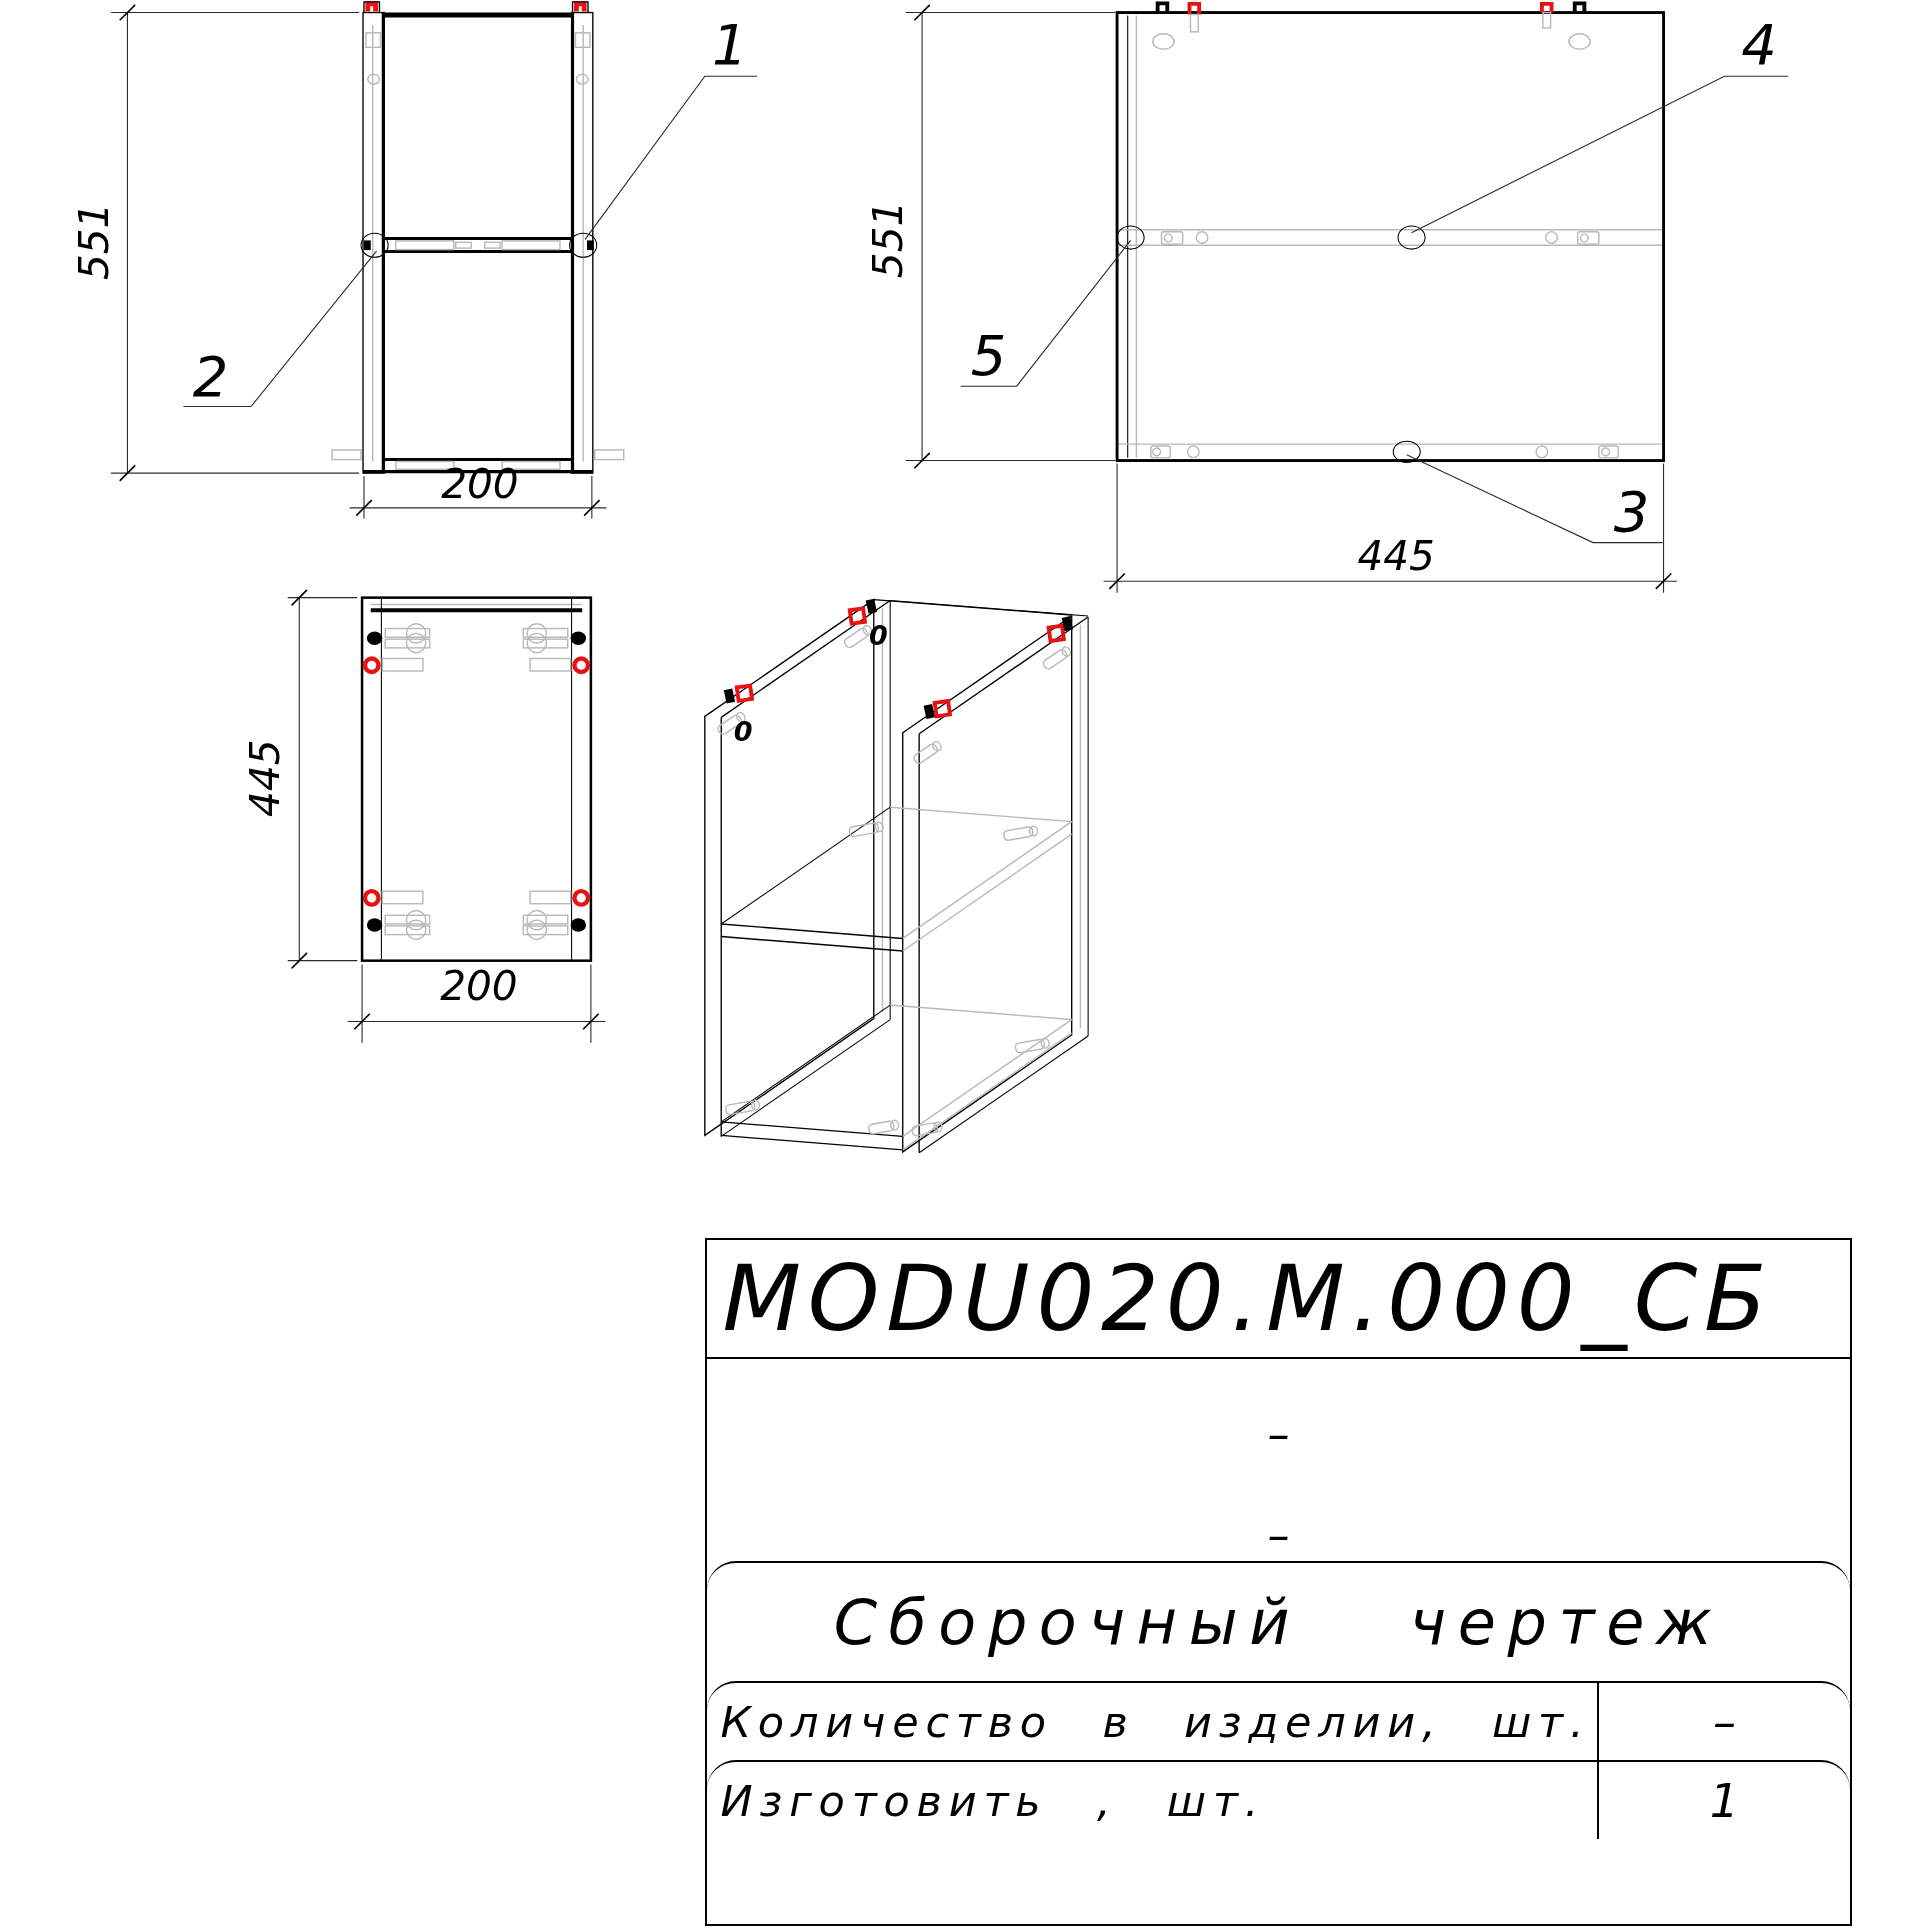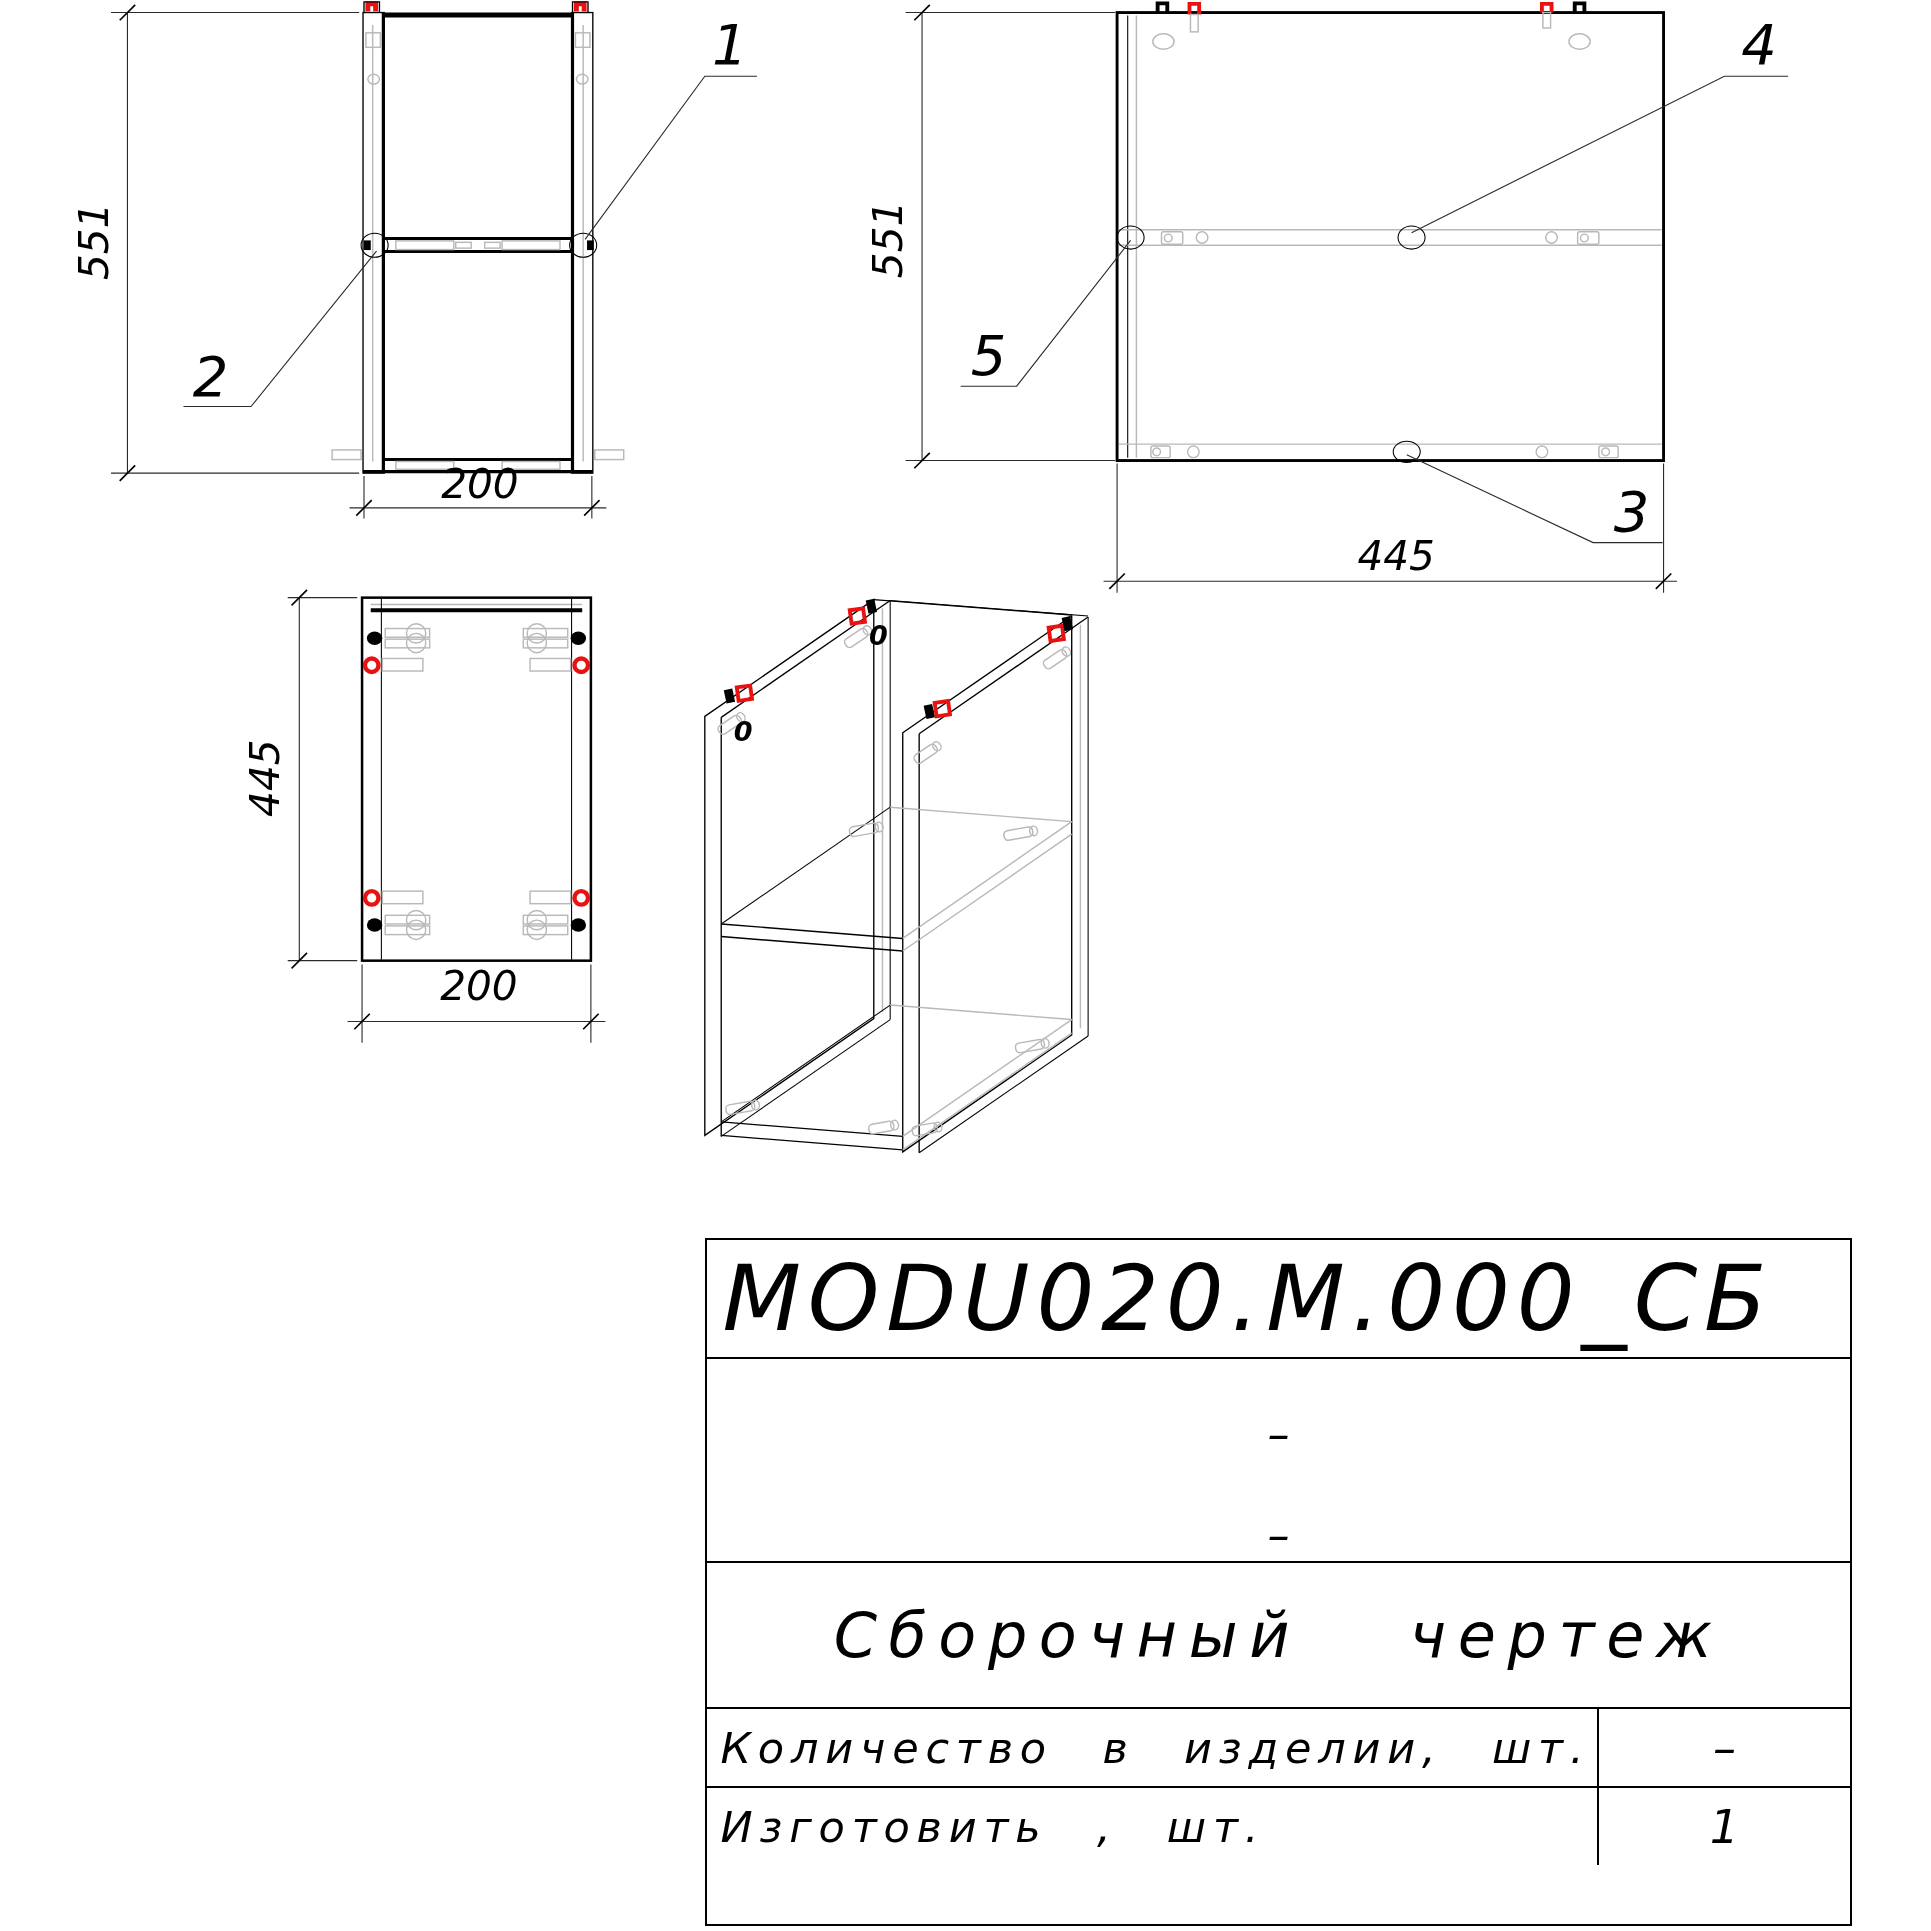--- a/index.html
+++ b/index.html
@@ -15,27 +15,27 @@
   .dim{stroke:#2b2b2b;fill:none;stroke-width:1.15;}
   .tick{stroke:#000;stroke-width:1.7;}
   text.dimtxt{font:italic 42px "DejaVu Sans",sans-serif;fill:#000;}
   text.callout{font:italic 58px "DejaVu Sans",sans-serif;fill:#000;}
   text.zero{font:italic 700 28px "DejaVu Sans",sans-serif;fill:#000;}
 
   
   .titleblock{position:absolute;left:705px;top:1238px;width:1147px;height:688px;
     border:2.9px solid #000;box-sizing:border-box;display:flex;flex-direction:column;
     font-style:italic;color:#000;background:#fff;}
-  .tb-row{box-sizing:border-box;display:flex;align-items:center;}
+  .tb-row{box-sizing:border-box;display:flex;align-items:center;border-radius:29px;}
   .tb-r1{height:117px;font-size:91px;letter-spacing:6.8px;padding-left:15.4px;white-space:nowrap;}
   .tb-r2{height:202px;border-top:2.4px solid #000;position:relative;}
   .tb-r2 .dash{position:absolute;left:50%;transform:translateX(-50%);font-size:44px;}
   .tb-r2 .d1{top:50px;}
   .tb-r2 .d2{top:151px;}
-  .tb-r3{height:146px;border-top:2.4px solid #000;font-size:62px;letter-spacing:11.6px;word-spacing:77px;justify-content:center;white-space:nowrap;}
+  .tb-r3{height:120px;border-top:2.4px solid #000;font-size:62px;letter-spacing:11.6px;word-spacing:77px;justify-content:center;white-space:nowrap;}
   .tb-r4,.tb-r5{height:79px;border-top:2.4px solid #000;gap:10px;}
   .tb-label{flex:1;font-size:43px;letter-spacing:6.8px;word-spacing:29px;padding-left:13.5px;white-space:nowrap;overflow:hidden;}
   .tb-value{width:251px;align-self:stretch;border-left:2.4px solid #000;display:flex;align-items:center;justify-content:center;font-size:46px;}
   .tb-r6{flex:1;border-top:2.4px solid #000;}
   .tb-r6 .dev{flex:none;width:492px;align-self:stretch;border-right:2.4px solid #000;display:flex;align-items:center;font-size:48px;letter-spacing:13.5px;padding-left:13.5px;box-sizing:border-box;}
   .tb-r6 .devval{flex:1;display:flex;align-items:center;justify-content:center;font-size:48px;letter-spacing:9.7px;border-left:none;width:auto;}
 </style>
 </head>
 <body>
 

